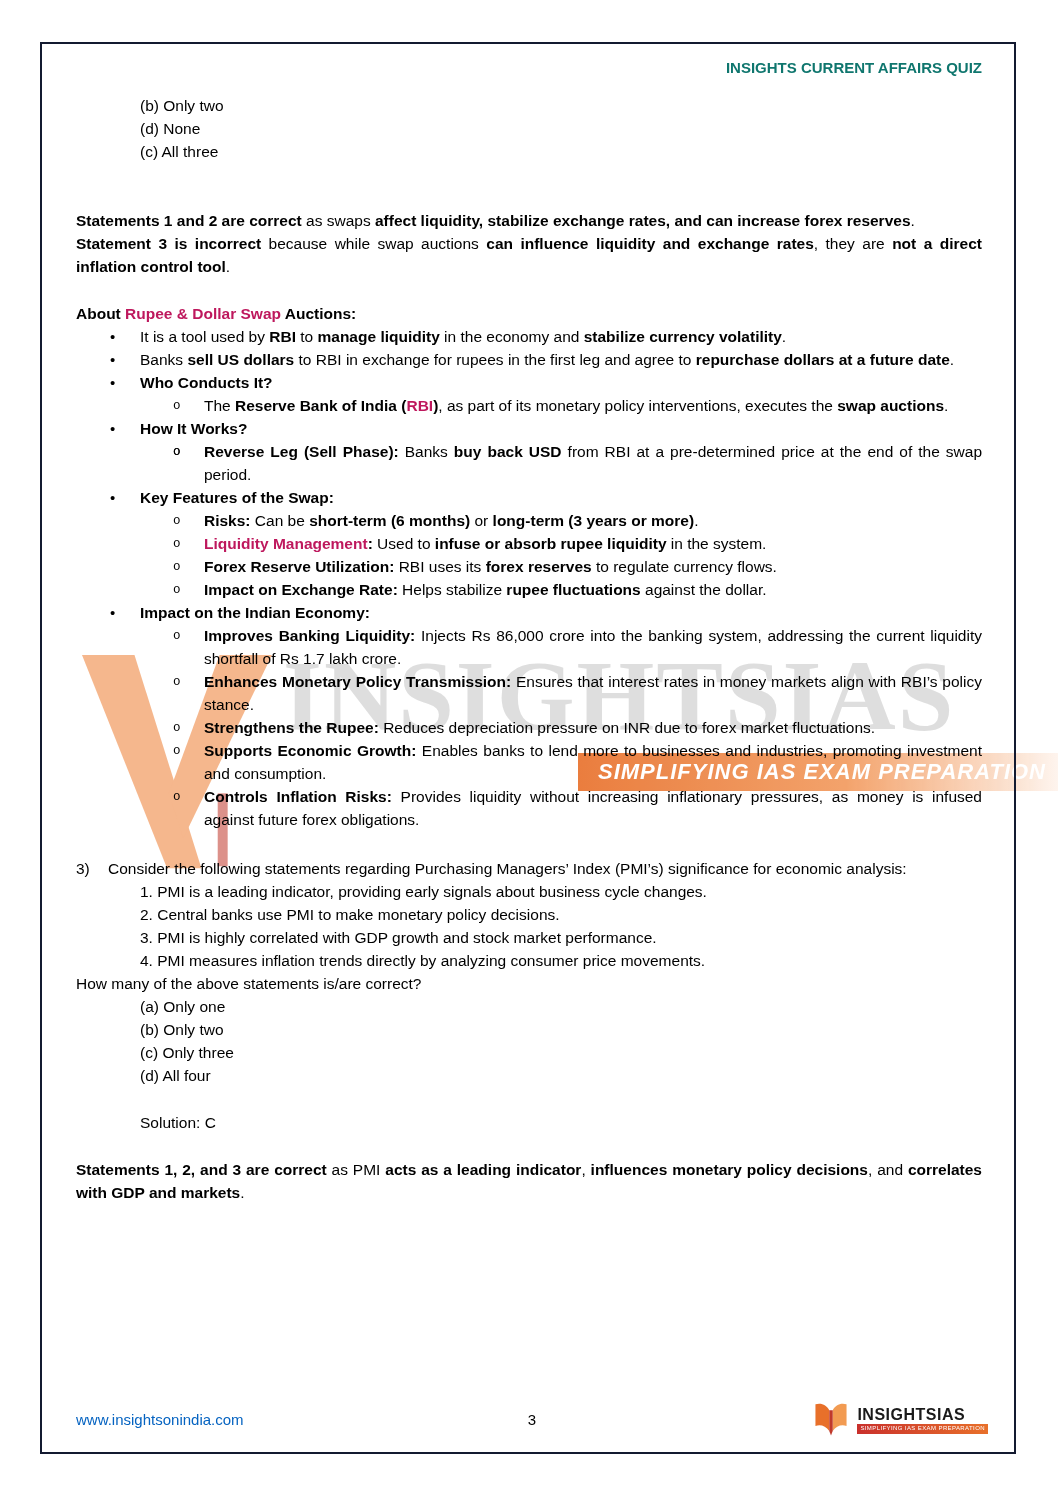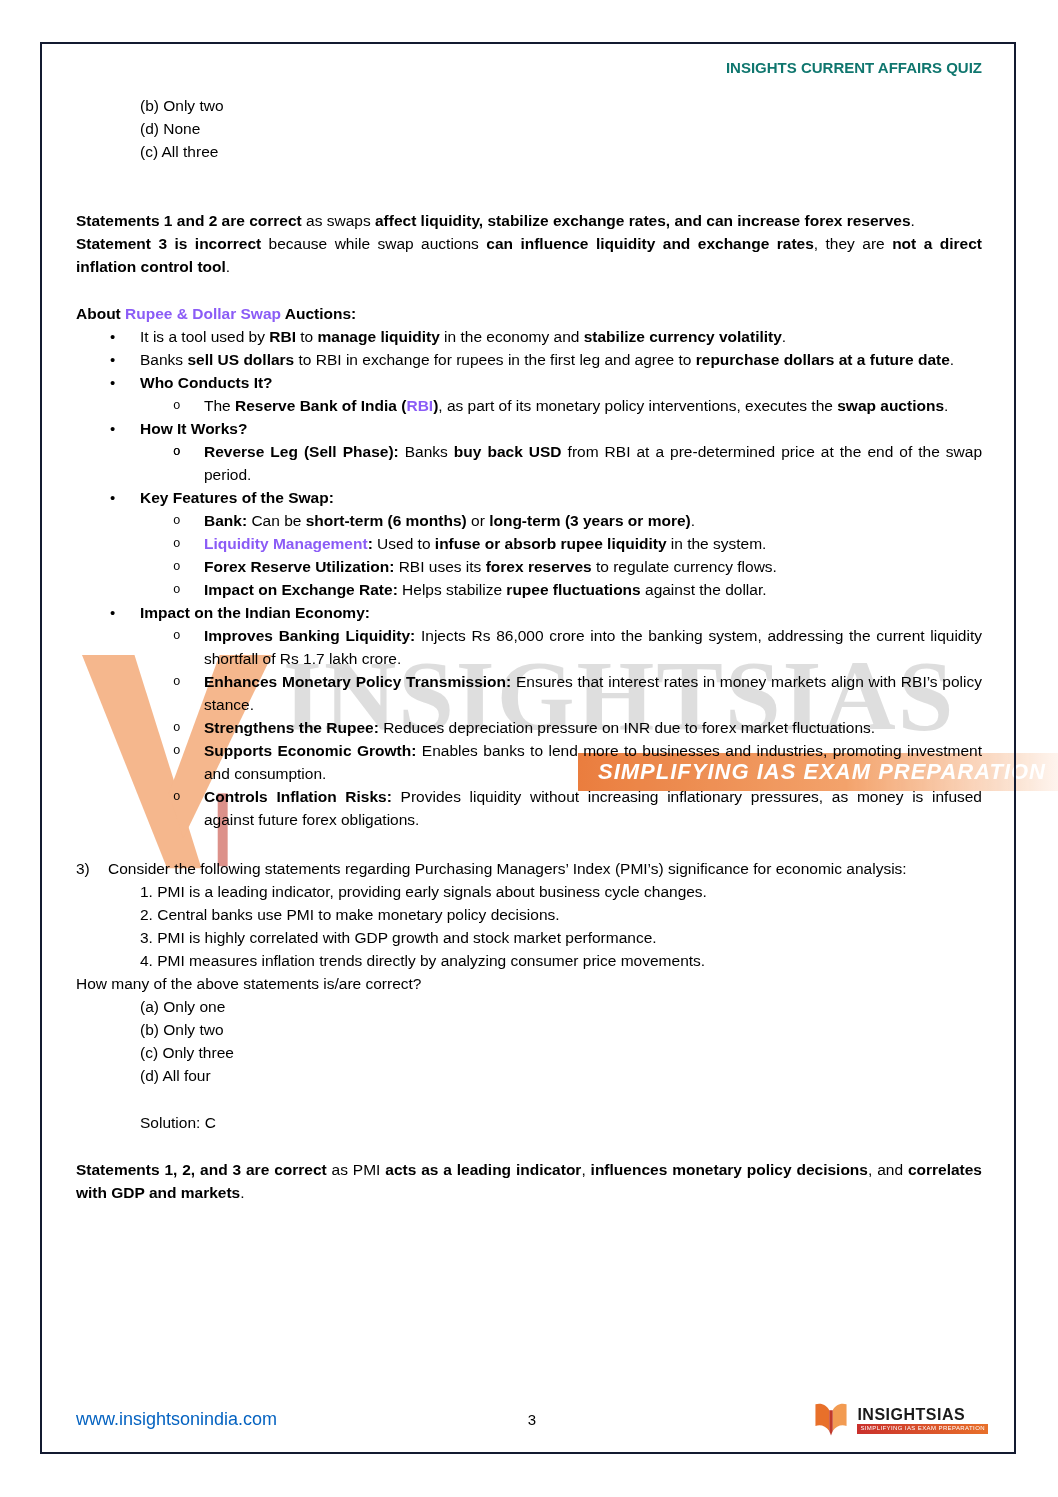--- a/index.html
+++ b/index.html
@@ -38,27 +38,27 @@
   .ind2{padding-left:64px;}
   .bullet{position:relative;padding-left:64px;text-align:justify;}
   .bullet > .marker{position:absolute;left:34px;top:0;font-size:15px;}
   .sub{position:relative;padding-left:128px;text-align:justify;}
   .sub > .marker{position:absolute;left:97px;top:1px;font-family:"Liberation Mono",monospace;font-size:12.5px;}
   .question{position:relative;padding-left:32px;text-align:justify;}
   .question > .num{position:absolute;left:0;top:0;}
   .spacer{width:100%;}
   .b{font-weight:bold;}
   .u{}
-  .link{color:#8b5cf6;cursor:pointer;}
+  .link{color:#be185d;cursor:pointer;}
   
   .footer{
     position:absolute;left:76px;right:70px;top:1392px;height:54px;z-index:2;
     display:flex;align-items:center;
   }
-  .footer-url{font-size:18px;color:#0563C1;cursor:pointer;}
+  .footer-url{font-size:15px;color:#0563C1;cursor:pointer;}
   .footer-page{position:absolute;left:50%;transform:translateX(-50%);font-size:15px;color:#000;}
   .footer-logo{margin-left:auto;display:flex;align-items:center;gap:7px;}
   .logo-icon svg{width:38px;height:40px;display:block;}
   .logo-text-wrap{display:flex;flex-direction:column;align-items:stretch;}
   .logo-title{font-weight:bold;font-size:16px;letter-spacing:.5px;color:#1a1a1a;line-height:19px;}
   .logo-tagline{
     font-size:6px;color:#fff;background:linear-gradient(90deg,#c9302c,#e8702a);
     padding:1.5px 3px;text-align:center;letter-spacing:.4px;white-space:nowrap;line-height:7px;
   }
 </style>
@@ -92,21 +92,21 @@
         <div class="spacer" style="height: 24px;"></div>
         <div class="block para"><span class="b u">About </span><span class="b u link">Rupee &amp; Dollar Swap</span><span class="b"> </span><span class="b u">Auctions:</span></div>
         <div class="block bullet"><span class="marker">•</span><span class="txt"><span>It is a tool used by </span><span class="b">RBI</span><span> to </span><span class="b">manage liquidity</span><span> in the economy and </span><span class="b">stabilize currency volatility</span><span>.</span></span></div>
         <div class="block bullet"><span class="marker">•</span><span class="txt"><span>Banks </span><span class="b">sell US dollars</span><span> to RBI in exchange for rupees in the first leg and agree to </span><span class="b">repurchase dollars at a future date</span><span>.</span></span></div>
         <div class="block bullet"><span class="marker">•</span><span class="txt"><span class="b u">Who Conducts It?</span></span></div>
         <div class="block sub"><span class="marker">o</span><span class="txt"><span>The </span><span class="b">Reserve Bank of India</span><span class="b"> (</span><span class="b u link">RBI</span><span class="b">)</span><span>, as part of its monetary policy interventions, executes the </span><span class="b">swap auctions</span><span>.</span></span></div>
         <div class="block bullet"><span class="marker">•</span><span class="txt"><span class="b u">How It Works?</span></span></div>
         <div class="block sub"><span class="marker">o</span></div>
         <div class="block sub"><span class="marker">o</span><span class="txt"><span class="b u">Reverse Leg (Sell Phase):</span><span> Banks </span><span class="b">buy back USD</span><span> from RBI at a pre-determined price at the end of the swap period.</span></span></div>
         <div class="block bullet"><span class="marker">•</span><span class="txt"><span class="b u">Key Features of the Swap:</span></span></div>
-        <div class="block sub"><span class="marker">o</span><span class="txt"><span class="b u">Bank:</span><span> Can be </span><span class="b">short-term (6 months)</span><span> or </span><span class="b">long-term (3 years or more)</span><span>.</span></span></div>
+        <div class="block sub"><span class="marker">o</span><span class="txt"><span class="b u">Risks:</span><span> Can be </span><span class="b">short-term (6 months)</span><span> or </span><span class="b">long-term (3 years or more)</span><span>.</span></span></div>
         <div class="block sub"><span class="marker">o</span><span class="txt"><span class="b u link">Liquidity Management</span><span class="b u">:</span><span> Used to </span><span class="b">infuse or absorb rupee liquidity</span><span> in the system.</span></span></div>
         <div class="block sub"><span class="marker">o</span><span class="txt"><span class="b u">Forex Reserve Utilization:</span><span> RBI uses its </span><span class="b">forex reserves</span><span> to regulate currency flows.</span></span></div>
         <div class="block sub"><span class="marker">o</span><span class="txt"><span class="b u">Impact on Exchange Rate:</span><span> Helps stabilize </span><span class="b">rupee fluctuations</span><span> against the dollar.</span></span></div>
         <div class="block bullet"><span class="marker">•</span><span class="txt"><span class="b u">Impact on the Indian Economy:</span></span></div>
         <div class="block sub"><span class="marker">o</span><span class="txt"><span class="b u">Improves Banking Liquidity:</span><span> Injects Rs 86,000 crore into the banking system, addressing the current liquidity shortfall of Rs 1.7 lakh crore.</span></span></div>
         <div class="block sub"><span class="marker">o</span><span class="txt"><span class="b u">Enhances Monetary Policy Transmission:</span><span> Ensures that interest rates in money markets align with RBI’s policy stance.</span></span></div>
         <div class="block sub"><span class="marker">o</span><span class="txt"><span class="b u">Strengthens the Rupee:</span><span> Reduces depreciation pressure on INR due to forex market fluctuations.</span></span></div>
         <div class="block sub"><span class="marker">o</span><span class="txt"><span class="b u">Supports Economic Growth:</span><span> Enables banks to lend more to businesses and industries, promoting investment and consumption.</span></span></div>
         <div class="block sub"><span class="marker">o</span><span class="txt"><span class="b u">Controls Inflation Risks:</span><span> Provides liquidity without increasing inflationary pressures, as money is infused against future forex obligations.</span></span></div>
         <div class="spacer" style="height: 26px;"></div>

